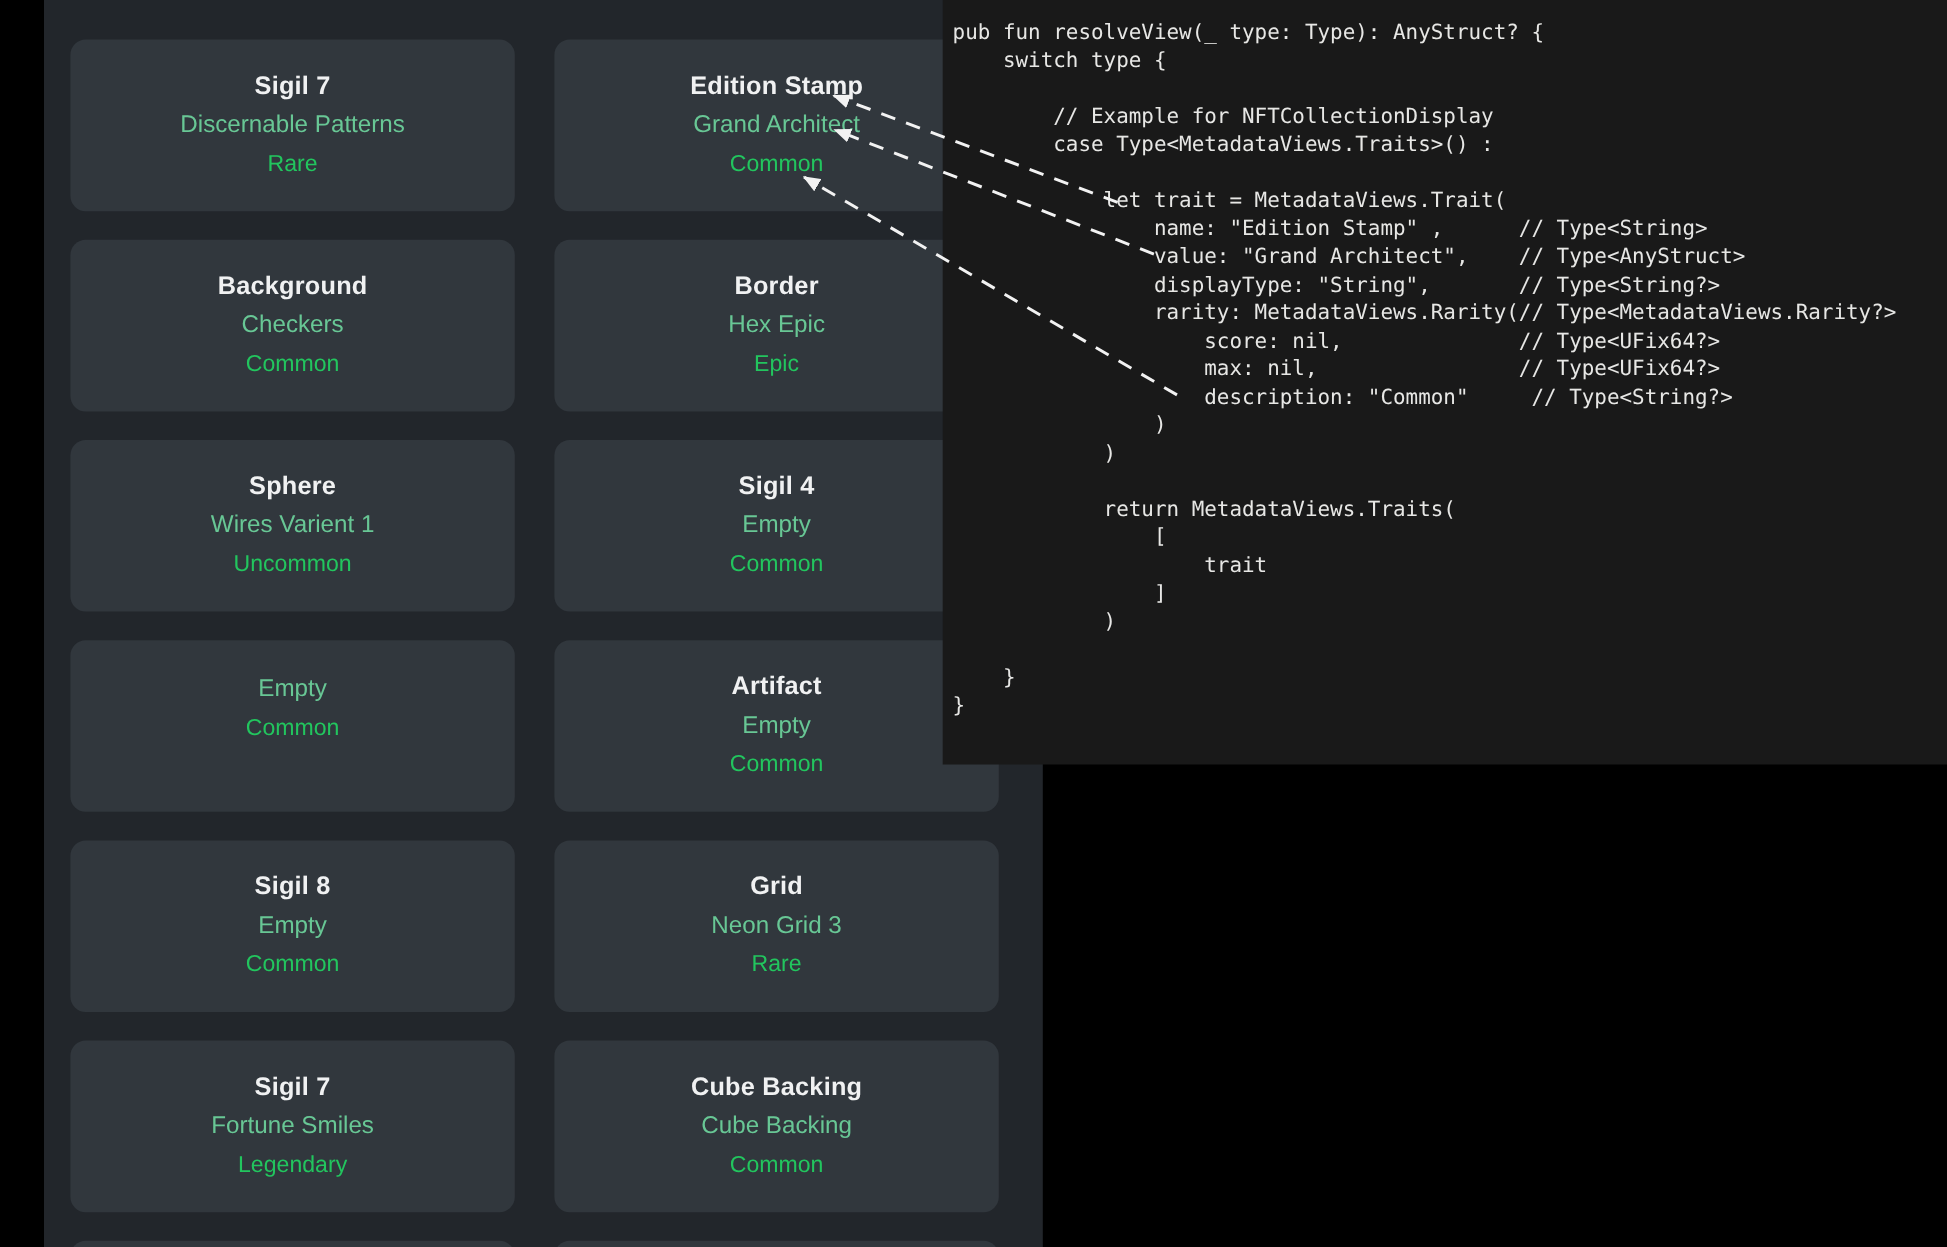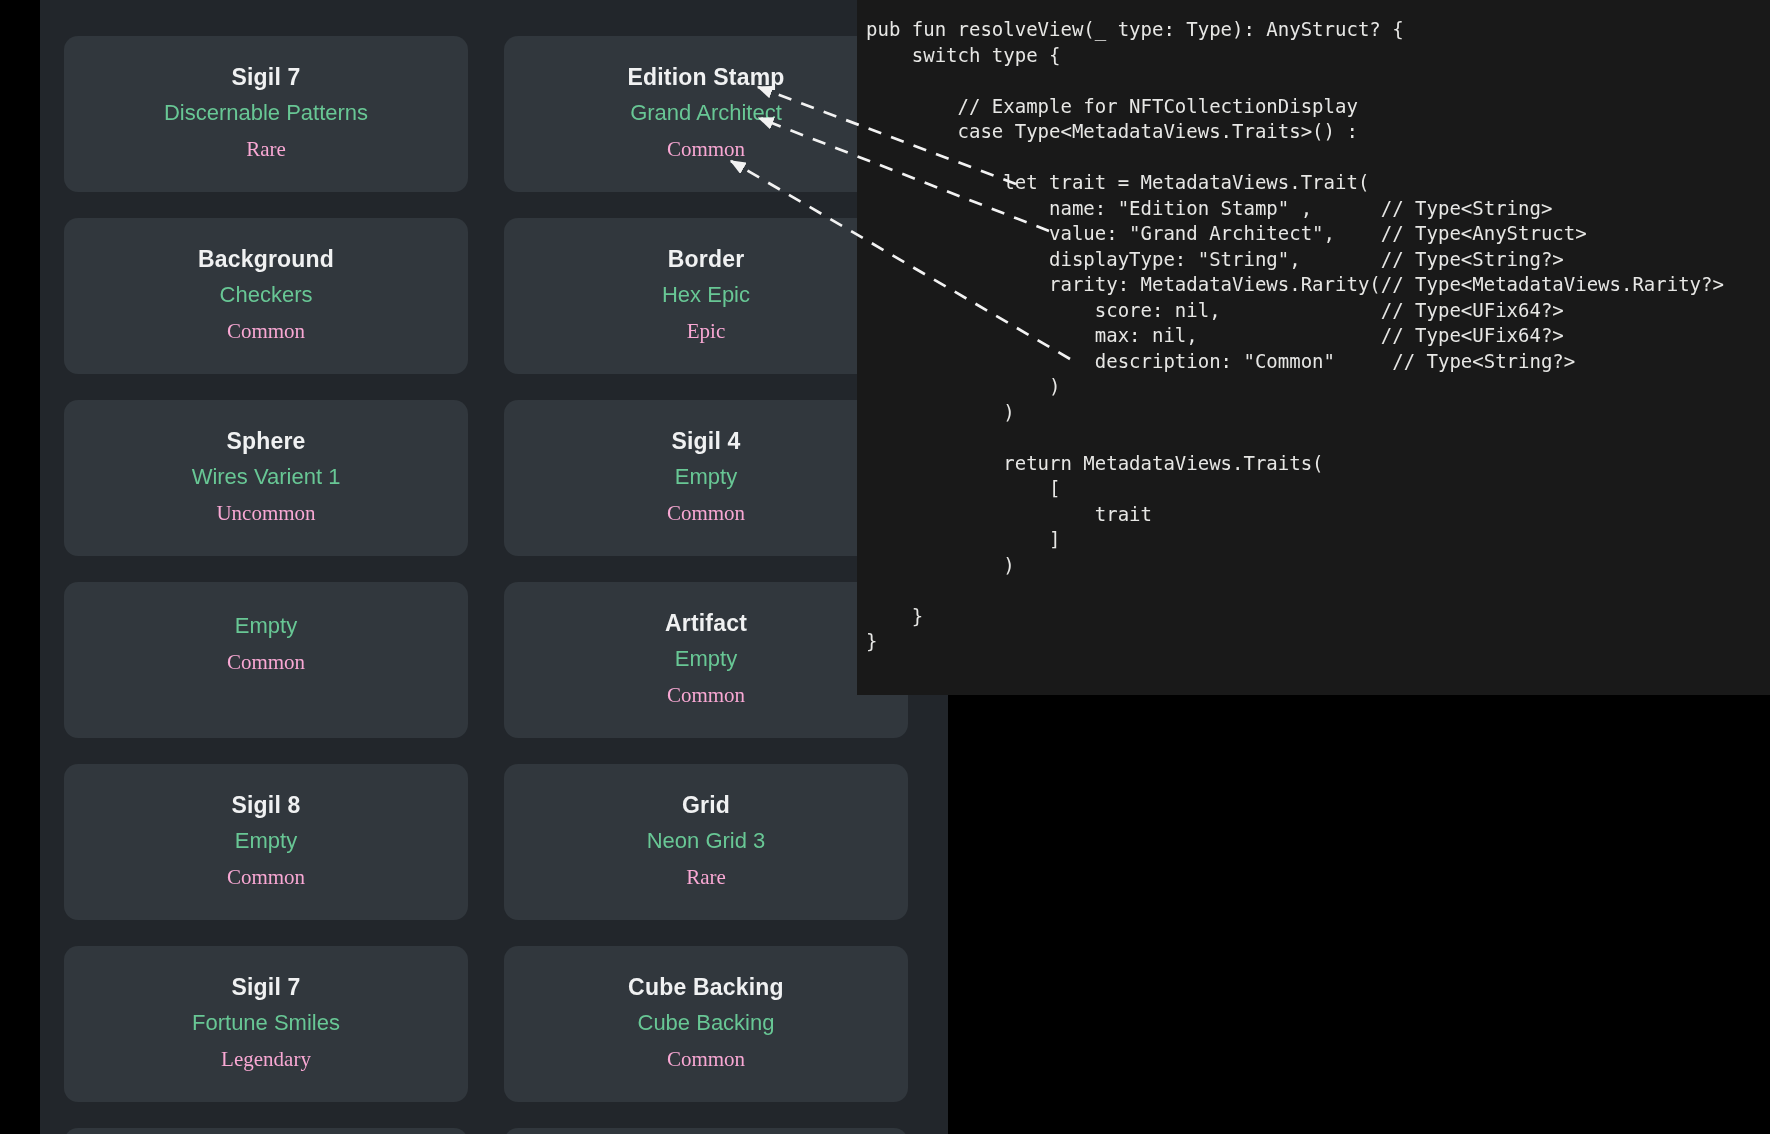--- a/index.html
+++ b/index.html
@@ -15,21 +15,21 @@
     position:absolute;left:24px;top:36px;
     display:grid;grid-template-columns:404px 404px;
     column-gap:36px;row-gap:26px;grid-auto-rows:156px;
   }
   .card{
     background:#31373d;border-radius:14px;text-align:center;
     padding-top:25px;box-sizing:border-box;
   }
   .card .t{font-size:23px;font-weight:bold;color:#f0f1f2;line-height:33px;letter-spacing:.2px;}
   .card .v{font-size:22px;color:#68c795;line-height:37px;}
-  .card .r{font-size:21px;color:#f9a8d4;line-height:36px;font-family:Liberation Serif, serif;}
+  .card .r{font-size:21px;color:#22c55e;line-height:36px;}
   .code-panel{
     position:absolute;left:857px;top:0;width:913px;height:695px;
     background:#191919;z-index:20;
   }
   .code-panel pre{
     margin:0;padding:17px 0 0 9px;
     font-family:"DejaVu Sans Mono","Liberation Mono",monospace;
     font-size:19px;line-height:25.5px;color:#e7e7e5;white-space:pre;
   }
   svg.arrows{

